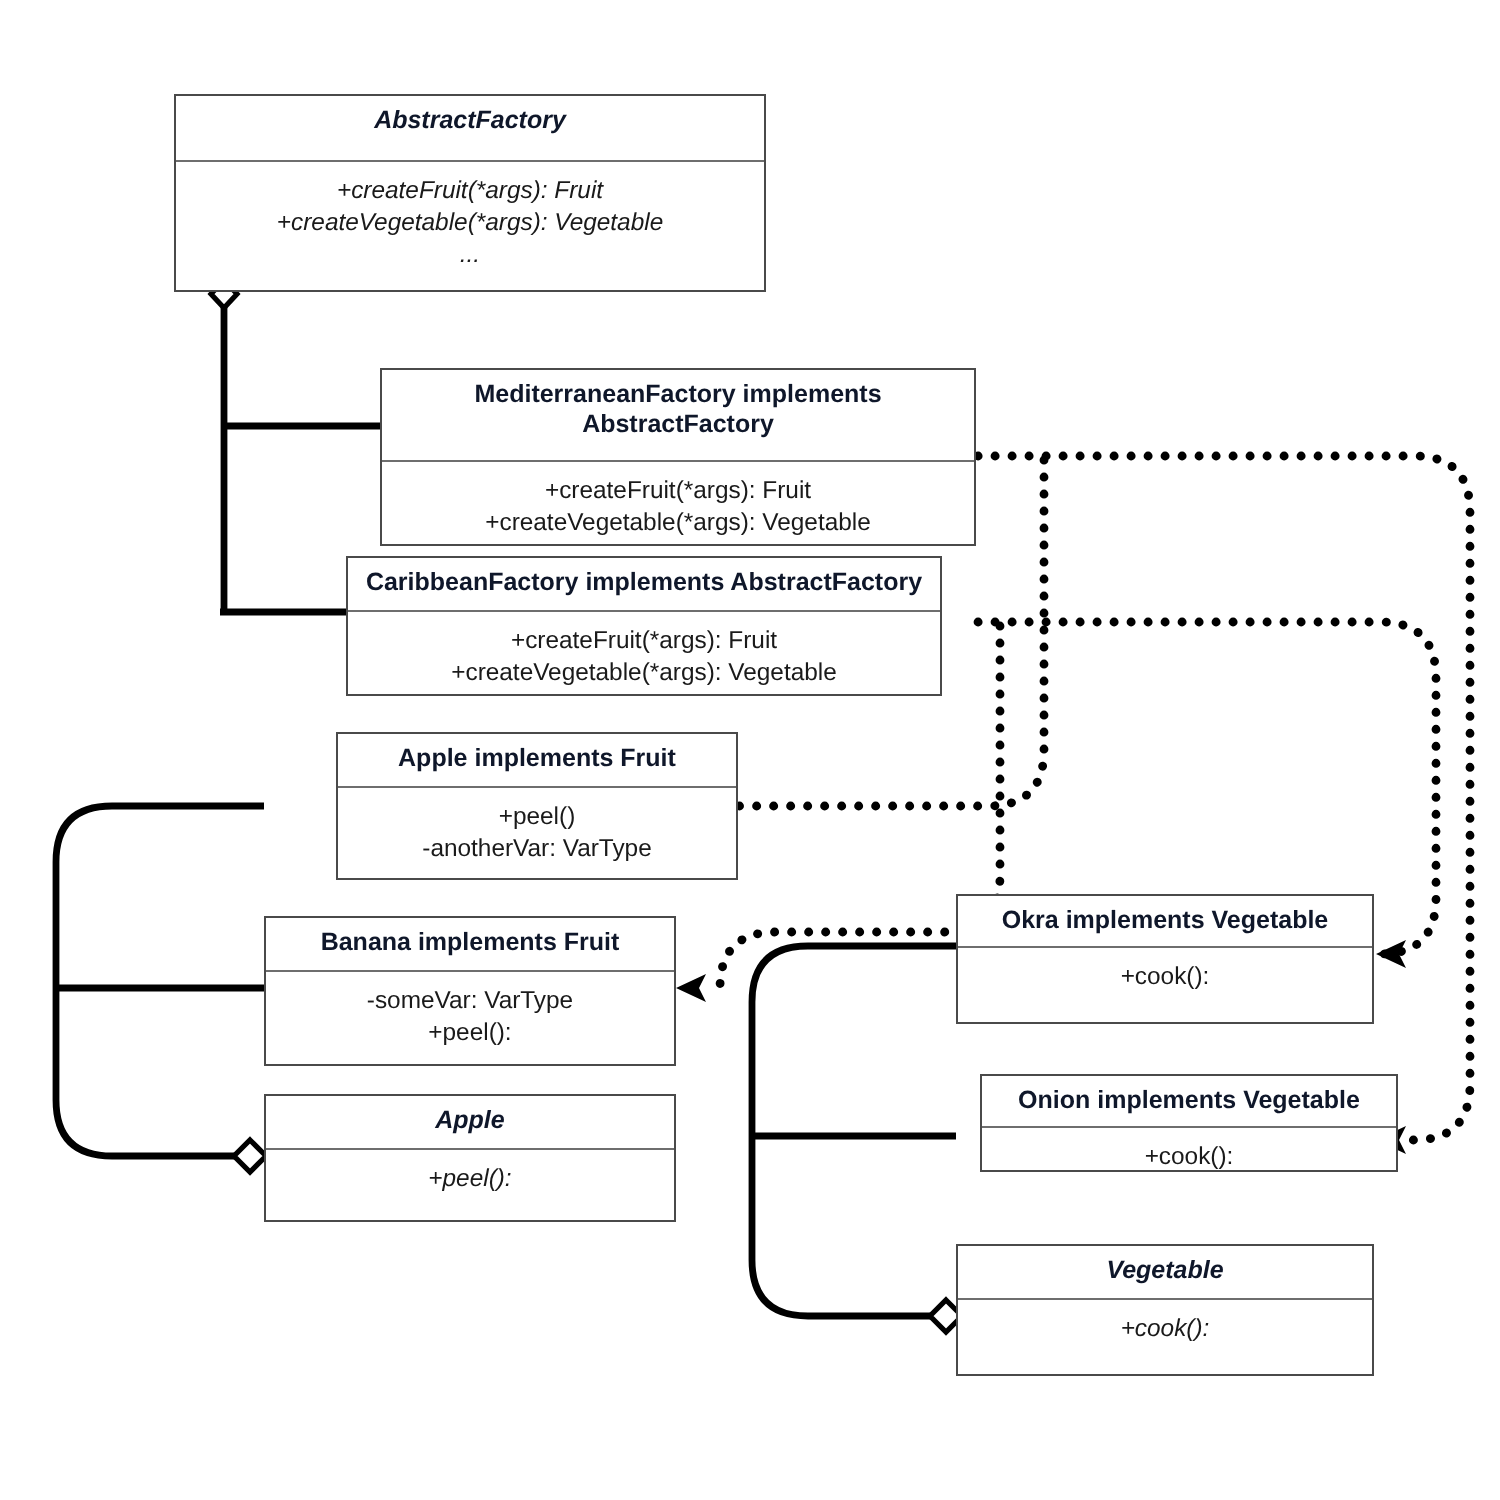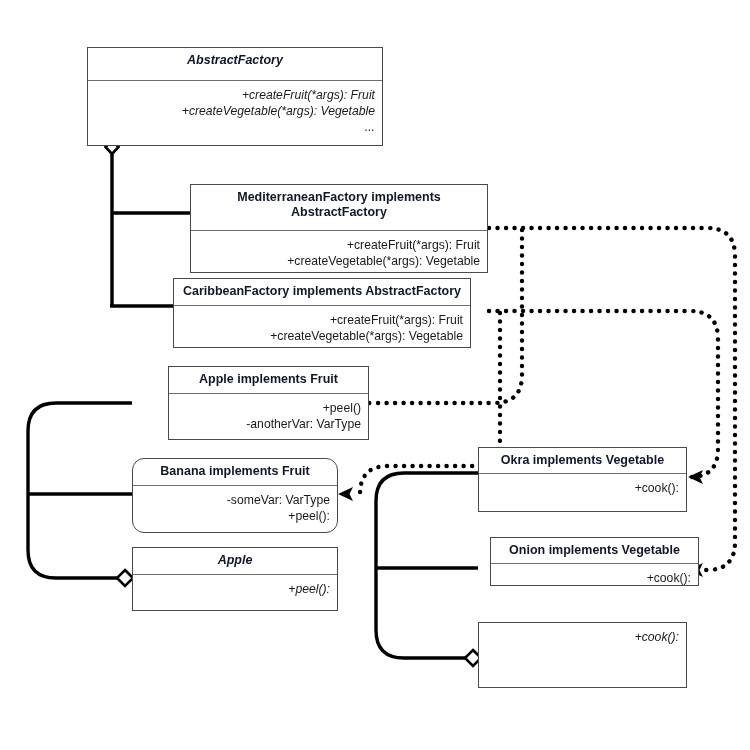--- a/index.html
+++ b/index.html
@@ -53,21 +53,21 @@
   .uml-abstract .uml-header .cls-name {
     font-weight: bold;
     font-style: italic;
   }
   .uml-body {
     box-sizing: border-box;
     padding: 6px 7px 6px 7px;
     font-size: 12.2px;
     line-height: 16px;
     color: #1a1a1a;
-    text-align: right;
+    text-align: center;
   }
   .uml-abstract .uml-body {
     font-style: italic;
   }
   .uml-body .member {
     white-space: pre;
   }
 </style>
 </head>
 <body>
@@ -143,21 +143,21 @@
   <div class="uml-class" style="left:132px; top:366px; width:201px; height:74px;margin-left:36px;">
     <div class="uml-header" style="height:27px;">
       <span class="cls-name">Apple</span><span class="cls-suffix"> implements Fruit</span>
     </div>
     <div class="uml-body">
       <div class="member">+peel()</div>
       <div class="member">-anotherVar: VarType</div>
     </div>
   </div>
 
-  <div class="uml-class" style="left:132px; top:458px; width:206px; height:75px;border-radius:12px;">
+  <div class="uml-class" style="left:132px; top:458px; width:206px; height:75px;">
     <div class="uml-header" style="height:27px;">
       <span class="cls-name">Banana</span><span class="cls-suffix"> implements Fruit</span>
     </div>
     <div class="uml-body">
       <div class="member">-someVar: VarType</div>
       <div class="member">+peel():</div>
     </div>
   </div>
 
   <div class="uml-class uml-abstract" style="left:132px; top:547px; width:206px; height:64px;">
@@ -181,18 +181,21 @@
   <div class="uml-class" style="left:490px; top:537px; width:209px; height:49px;">
     <div class="uml-header" style="height:26px;">
       <span class="cls-name">Onion</span><span class="cls-suffix"> implements Vegetable</span>
     </div>
     <div class="uml-body">
       <div class="member">+cook():</div>
     </div>
   </div>
 
   <div class="uml-class uml-abstract" style="left:478px; top:622px; width:209px; height:66px;">
+    <div class="uml-header" style="height:27px;">
+      <span class="cls-name">Vegetable</span><span class="cls-suffix"></span>
+    </div>
     <div class="uml-body">
       <div class="member">+cook():</div>
     </div>
   </div>
 
 </div>
 
 </body></html>

